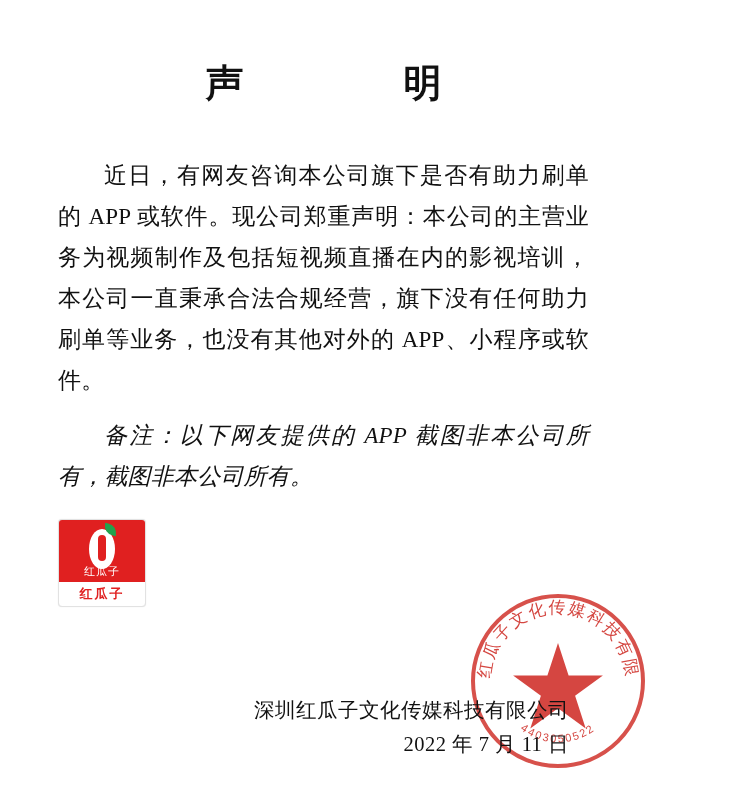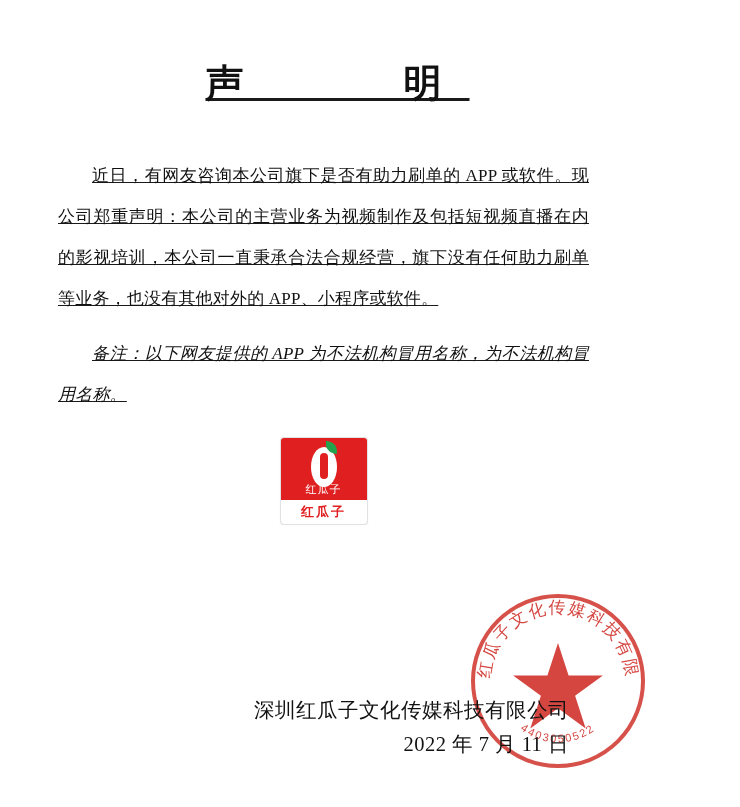--- a/index.html
+++ b/index.html
@@ -14,37 +14,36 @@
     color: #1a1a1a;
     overflow: hidden;
     position: relative;
   }
   .page {
     position: relative;
     width: 647px;
     height: 807px;
     box-sizing: border-box;
     padding: 0 58px;
-    text-decoration: underline;
   }
   .doc-title {
     text-align: center;
     font-size: 38px;
     font-weight: bold;
     letter-spacing: 28px;
     padding-top: 58px;
     padding-left: 28px;
     color: #111;
     font-family: "Liberation Serif", serif;
   }
   .body-block {
     margin-top: 46px;
   }
   p.para {
-    font-size: 17px;
+    font-size: 23px;
     line-height: 41px;
     margin: 0 0 0 0;
     text-align: justify;
     text-justify: inter-ideograph;
     color: #111;
     letter-spacing: 0.2px;
   }
   p.indent {
     text-indent: 2em;
   }
@@ -52,21 +51,21 @@
     margin-top: 14px;
   }
   p.note {
     font-style: italic;
     text-indent: 2em;
     margin-top: 14px;
   }
   .logo-wrap {
     margin-top: 22px;
     display: flex;
-    justify-content: center;
+    justify-content: flex-start;
   }
   .logo {
     width: 86px;
     height: 86px;
     background: #ffffff;
     border: 1px solid #e2e2e2;
     border-radius: 4px;
     position: relative;
     overflow: hidden;
     box-shadow: 0 0 1px rgba(0,0,0,0.15);
@@ -165,21 +164,21 @@
 </style>
 </head>
 <body>
 
 <div class="page">
 
   <div class="doc-title">声　　明</div>
 
   <div class="body-block">
     <p class="para indent">近日，有网友咨询本公司旗下是否有助力刷单的 APP 或软件。现公司郑重声明：本公司的主营业务为视频制作及包括短视频直播在内的影视培训，本公司一直秉承合法合规经营，旗下没有任何助力刷单等业务，也没有其他对外的 APP、小程序或软件。</p>
-    <p class="para note">备注：以下网友提供的 APP 为不法机构冒用名称，为不法机构冒用名称。</p>
+    <p class="para note">备注：以下网友提供的 APP 截图非本公司所有，截图非本公司所有。</p>
   </div>
 
   <div class="logo-wrap">
     <div class="logo">
       <div class="logo-top"></div>
       <div class="logo-seed"></div>
       <div class="logo-leaf"></div>
       <div class="logo-inner-text">红瓜子</div>
       <div class="logo-bottom-text">红瓜子</div>
     </div>

